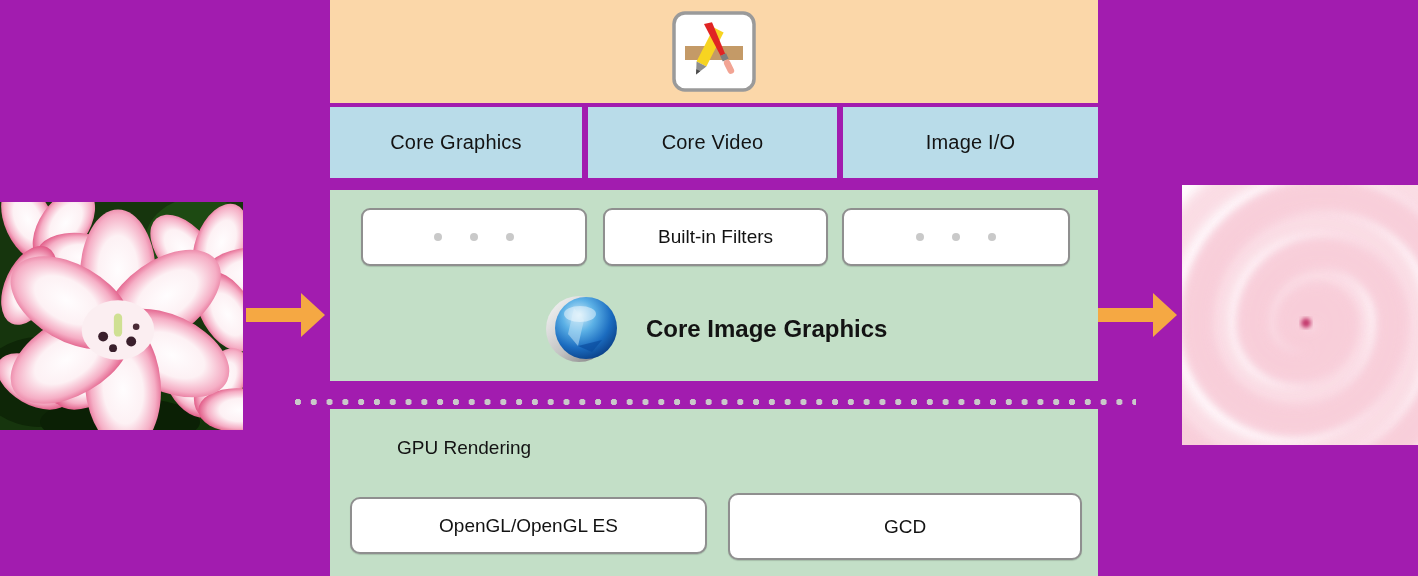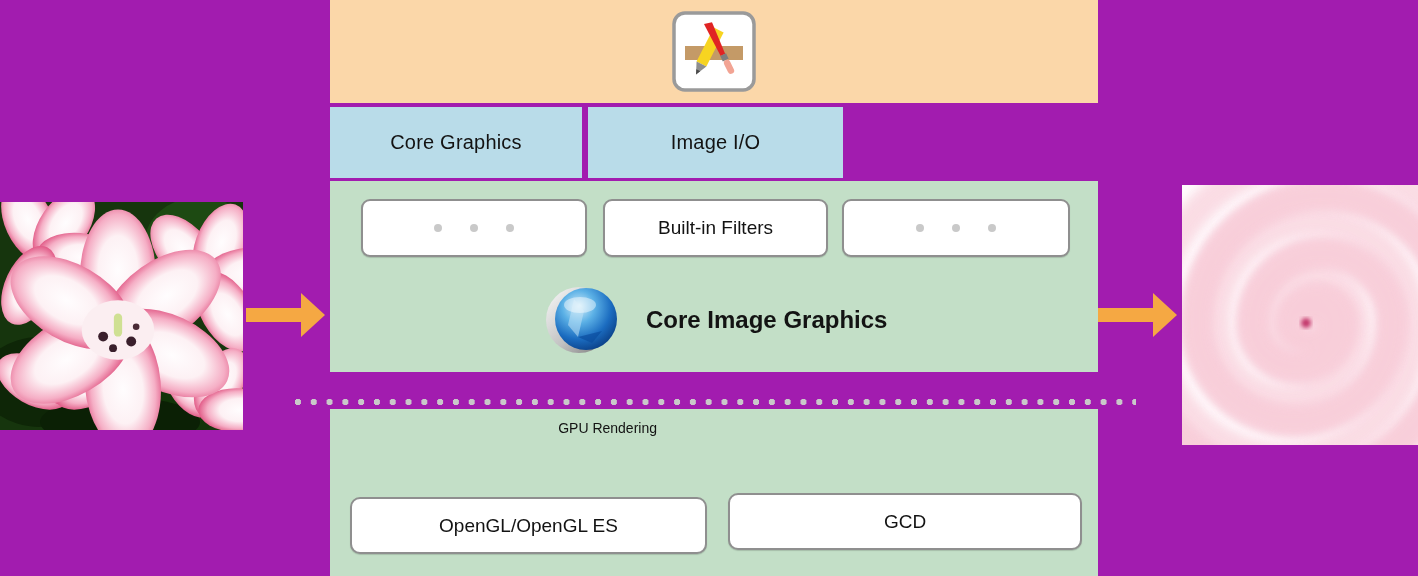--- a/index.html
+++ b/index.html
@@ -10,43 +10,43 @@
   .abs{position:absolute;}
 
   
   .app-layer{left:330px;top:0;width:768px;height:103px;background:var(--app-layer-bg,#fbd7a9);
     display:flex;align-items:center;justify-content:center;}
   .framework-layer{left:330px;top:107px;width:768px;height:71px;display:flex;gap:6px;}
   .framework-box{background:var(--framework-bg,#b9dce9);display:flex;align-items:center;justify-content:center;
     font-size:20px;letter-spacing:.2px;}
   .fw1{width:252px;} .fw2{width:249px;} .fw3{width:255px;}
 
-  .runtime-layer{left:330px;top:181px;width:768px;height:191px;background:var(--runtime-bg,#c3dfc7);}
+  .runtime-layer{left:330px;top:190px;width:768px;height:191px;background:var(--runtime-bg,#c3dfc7);}
   .white-box{position:absolute;background:#ffffff;border:2px solid var(--box-border,#8f8f8f);
     border-radius:9px;box-sizing:border-box;display:flex;align-items:center;justify-content:center;
     font-size:19px;box-shadow:0 1px 1px rgba(0,0,0,.15);}
   .fbox-left{left:31px;top:18px;width:226px;height:58px;}
   .fbox-mid{left:273px;top:18px;width:225px;height:58px;}
   .fbox-right{left:512px;top:18px;width:228px;height:58px;}
   .dots{display:flex;gap:28px;}
   .dots i{width:8px;height:8px;border-radius:50%;background:var(--dot-gray,#c9c9c9);}
 
   .runtime-title-row{position:absolute;left:214px;top:100px;display:flex;align-items:center;gap:24px;}
   .runtime-title{font-size:24px;font-weight:bold;}
 
   .divider{left:294px;top:398px;width:842px;height:8px;
     background-image:radial-gradient(circle 3.4px at 4px 4px,var(--dot-gray,#c9c9c9) 97%,rgba(0,0,0,0));
     background-size:15.8px 8px;background-repeat:repeat-x;}
 
   .rendering-layer{left:330px;top:409px;width:768px;height:167px;background:var(--runtime-bg,#c3dfc7);}
-  .render-heading{position:absolute;top:11px;width:260px;text-align:right;font-size:14px;}
+  .render-heading{position:absolute;top:28px;width:260px;text-align:left;font-size:19px;}
   .rh-gpu{left:67px;} .rh-cpu{left:445px;}
   .rbox{border-radius:10px;font-size:19px;}
   .opengl-box{left:20px;top:88px;width:357px;height:57px;align-items:center;}
-  .gcd-box{left:398px;top:84px;width:354px;height:57px;}
+  .gcd-box{left:398px;top:84px;width:354px;height:67px;}
 
   .input-image{left:0;top:202px;width:243px;height:228px;}
   .output-image{left:1182px;top:185px;width:236px;height:260px;}
   .arrow{width:80px;height:46px;}
   .arrow-in{left:246px;top:292px;}
   .arrow-out{left:1098px;top:292px;}
   figure{margin:0;}
 </style>
 </head>
 <body>
@@ -127,20 +127,23 @@
         <rect x="47" y="44" width="6.5" height="6" fill="#7e7e7e"></rect>
         <rect x="47" y="50" width="6.5" height="15" rx="3.2" fill="#f2a494"></rect>
       </g>
     </svg>
   </div>
 
   <div class="abs framework-layer">
     <div class="framework-box fw1">
       <span>Core Graphics</span>
     </div>
+    <div class="framework-box fw2">
+      <span>Core Video</span>
+    </div>
     <div class="framework-box fw3">
       <span>Image I/O</span>
     </div>
   </div>
 
   <div class="abs runtime-layer">
     <div class="white-box fbox-left">
       <span class="dots">
           <i></i>
           <i></i>

